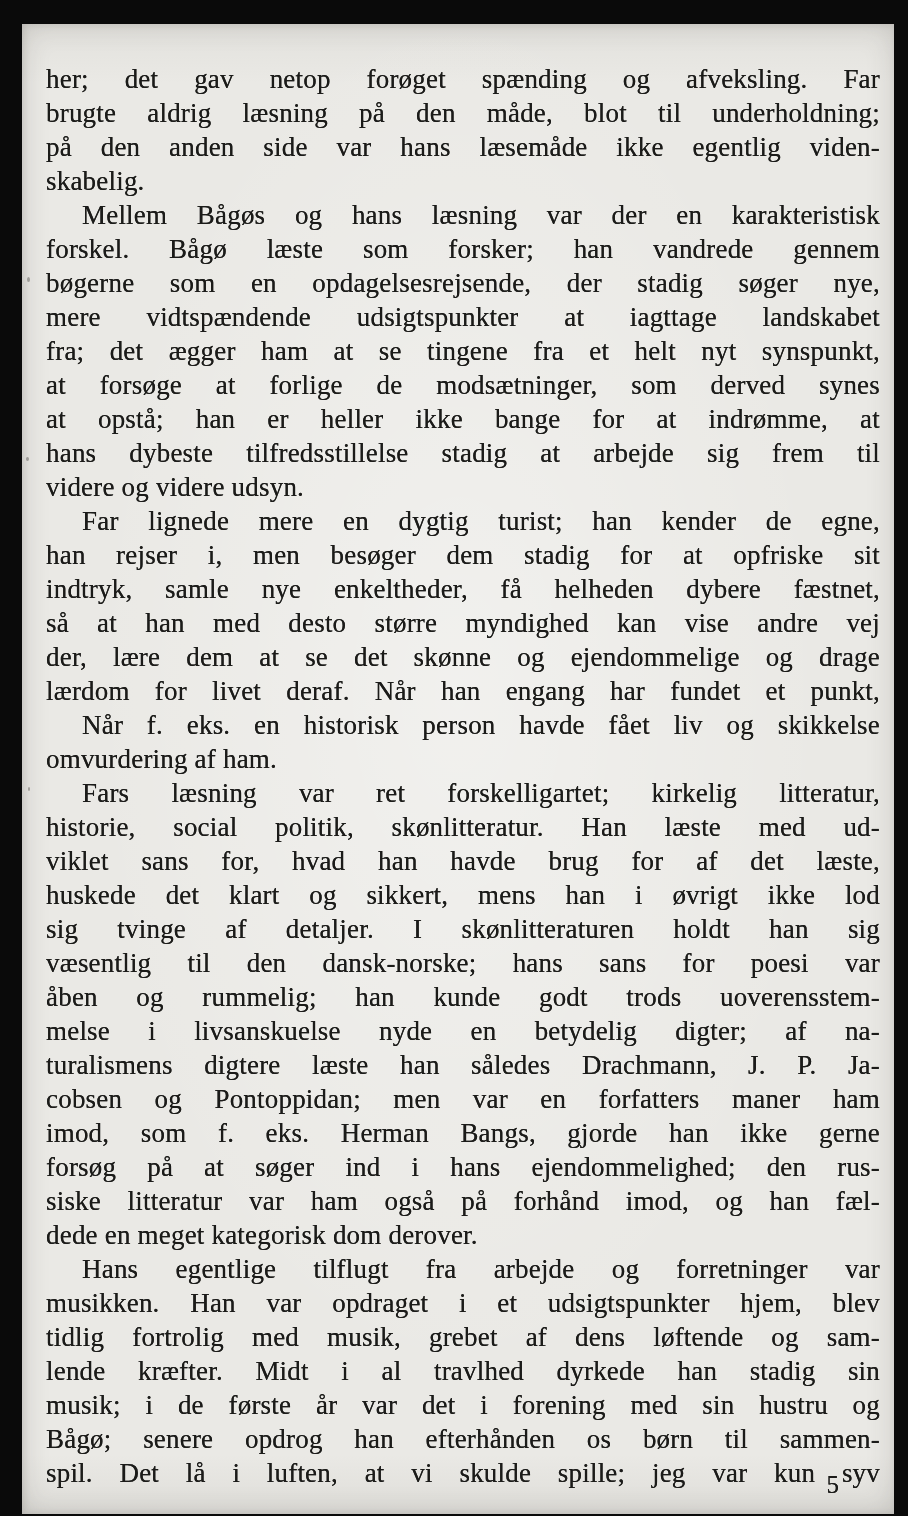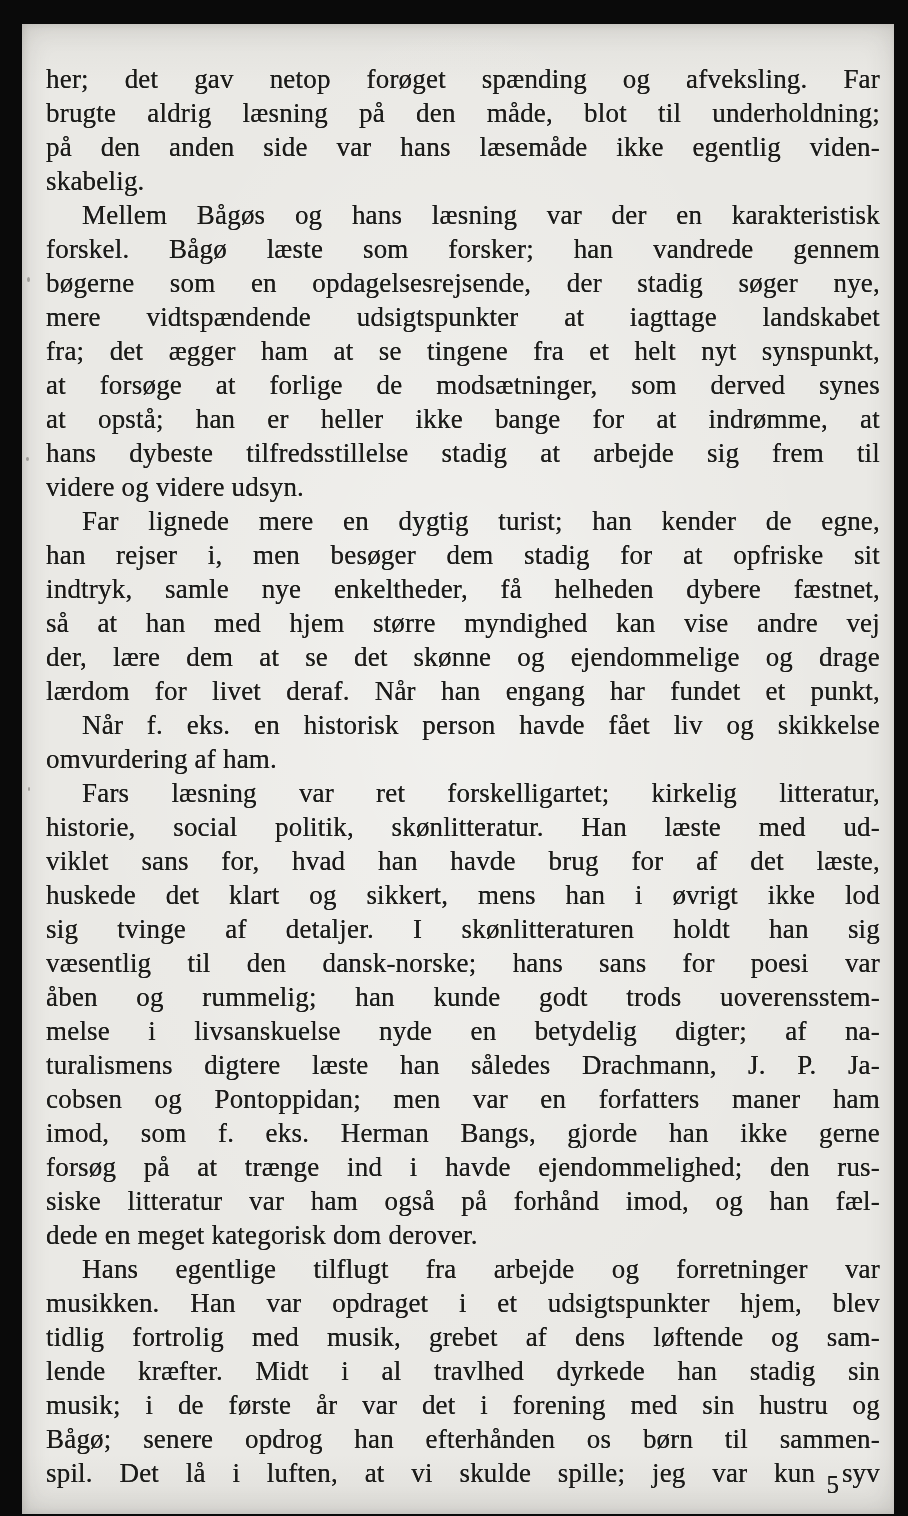--- a/index.html
+++ b/index.html
@@ -78,37 +78,37 @@
         <div class="line">bøgerne som en opdagelsesrejsende, der stadig søger nye,</div>
         <div class="line">mere vidtspændende udsigtspunkter at iagttage landskabet</div>
         <div class="line">fra; det ægger ham at se tingene fra et helt nyt synspunkt,</div>
         <div class="line">at forsøge at forlige de modsætninger, som derved synes</div>
         <div class="line">at opstå; han er heller ikke bange for at indrømme, at</div>
         <div class="line">hans dybeste tilfredsstillelse stadig at arbejde sig frem til</div>
         <div class="line noj">videre og videre udsyn.</div>
         <div class="line ind">Far lignede mere en dygtig turist; han kender de egne,</div>
         <div class="line">han rejser i, men besøger dem stadig for at opfriske sit</div>
         <div class="line">indtryk, samle nye enkeltheder, få helheden dybere fæstnet,</div>
-        <div class="line">så at han med hjem større myndighed kan vise andre vej</div>
+        <div class="line">så at han med desto større myndighed kan vise andre vej</div>
         <div class="line">der, lære dem at se det skønne og ejendommelige og drage</div>
         <div class="line">lærdom for livet deraf. Når han engang har fundet et punkt,</div>
         <div class="line ind">Når f. eks. en historisk person havde fået liv og skikkelse</div>
         <div class="line noj">omvurdering af ham.</div>
         <div class="line ind">Fars læsning var ret forskelligartet; kirkelig litteratur,</div>
         <div class="line">historie, social politik, skønlitteratur. Han læste med ud-</div>
         <div class="line">viklet sans for, hvad han havde brug for af det læste,</div>
         <div class="line">huskede det klart og sikkert, mens han i øvrigt ikke lod</div>
         <div class="line">sig tvinge af detaljer. I skønlitteraturen holdt han sig</div>
         <div class="line">væsentlig til den dansk-norske; hans sans for poesi var</div>
         <div class="line">åben og rummelig; han kunde godt trods uoverensstem-</div>
         <div class="line">melse i livsanskuelse nyde en betydelig digter; af na-</div>
         <div class="line">turalismens digtere læste han således Drachmann, J. P. Ja-</div>
         <div class="line">cobsen og Pontoppidan; men var en forfatters maner ham</div>
         <div class="line">imod, som f. eks. Herman Bangs, gjorde han ikke gerne</div>
-        <div class="line">forsøg på at trænge ind i havde ejendommelighed; den rus-</div>
+        <div class="line">forsøg på at søger ind i hans ejendommelighed; den rus-</div>
         <div class="line">siske litteratur var ham også på forhånd imod, og han fæl-</div>
         <div class="line noj">dede en meget kategorisk dom derover.</div>
         <div class="line ind">Hans egentlige tilflugt fra arbejde og forretninger var</div>
         <div class="line">musikken.  Han var opdraget i et udsigtspunkter hjem, blev</div>
         <div class="line">tidlig fortrolig med musik, grebet af dens løftende og sam-</div>
         <div class="line">lende kræfter.  Midt i al travlhed dyrkede han stadig sin</div>
         <div class="line">musik; i de første år var det i forening med sin hustru og</div>
         <div class="line">Bågø; senere opdrog han efterhånden os børn til sammen-</div>
         <div class="line">spil.  Det lå i luften, at vi skulde spille; jeg var kun syv</div>
       </div>

